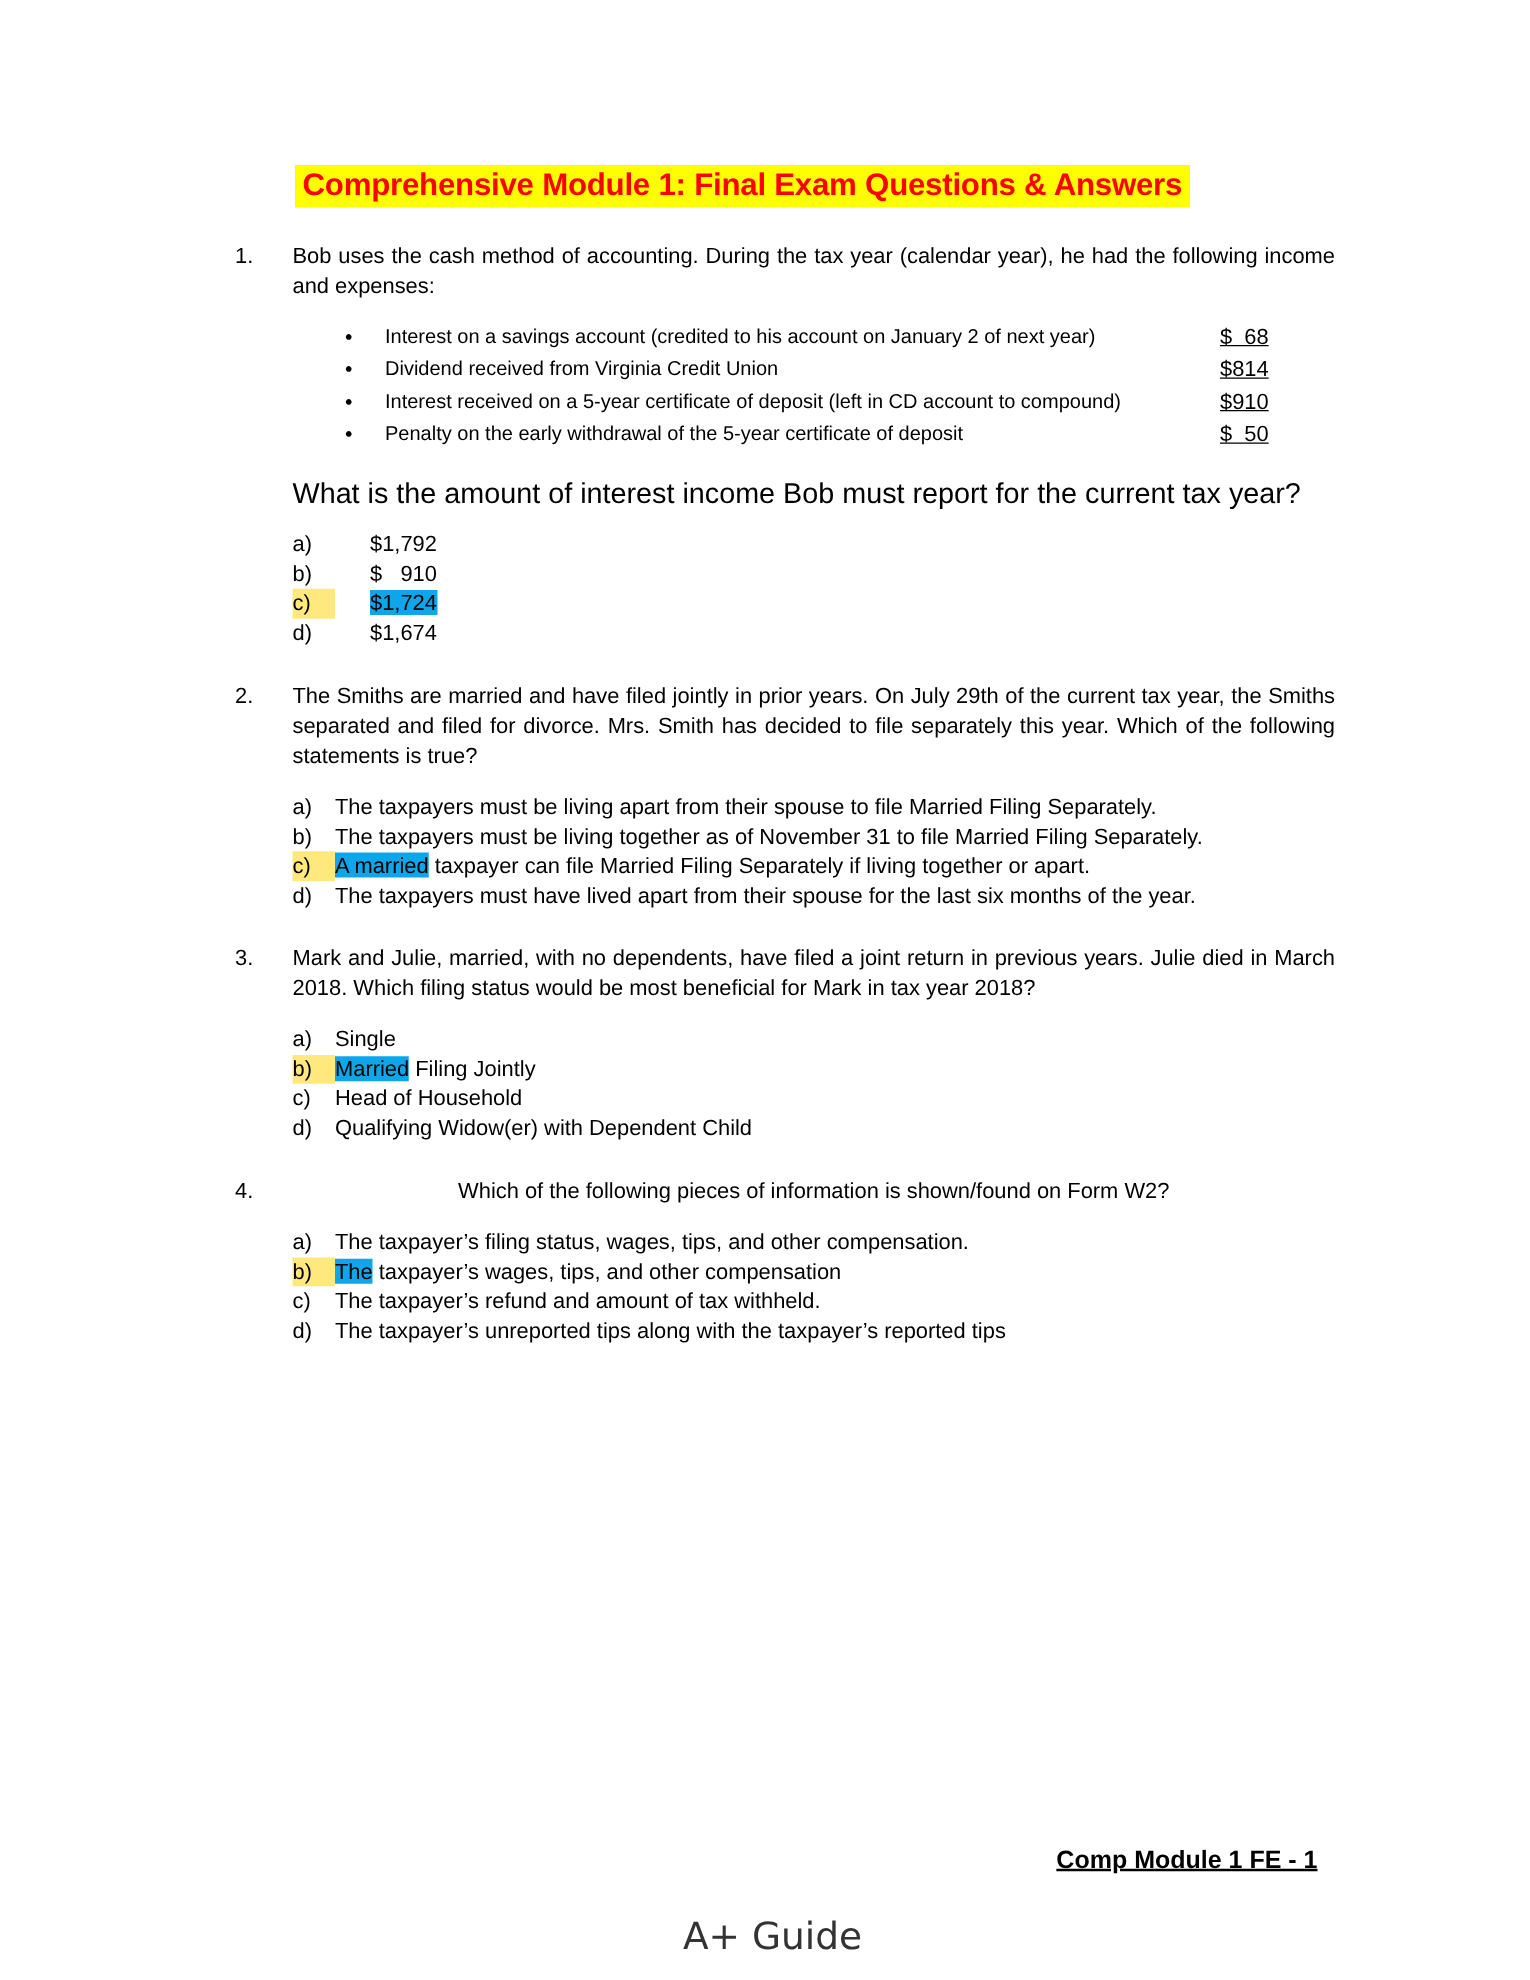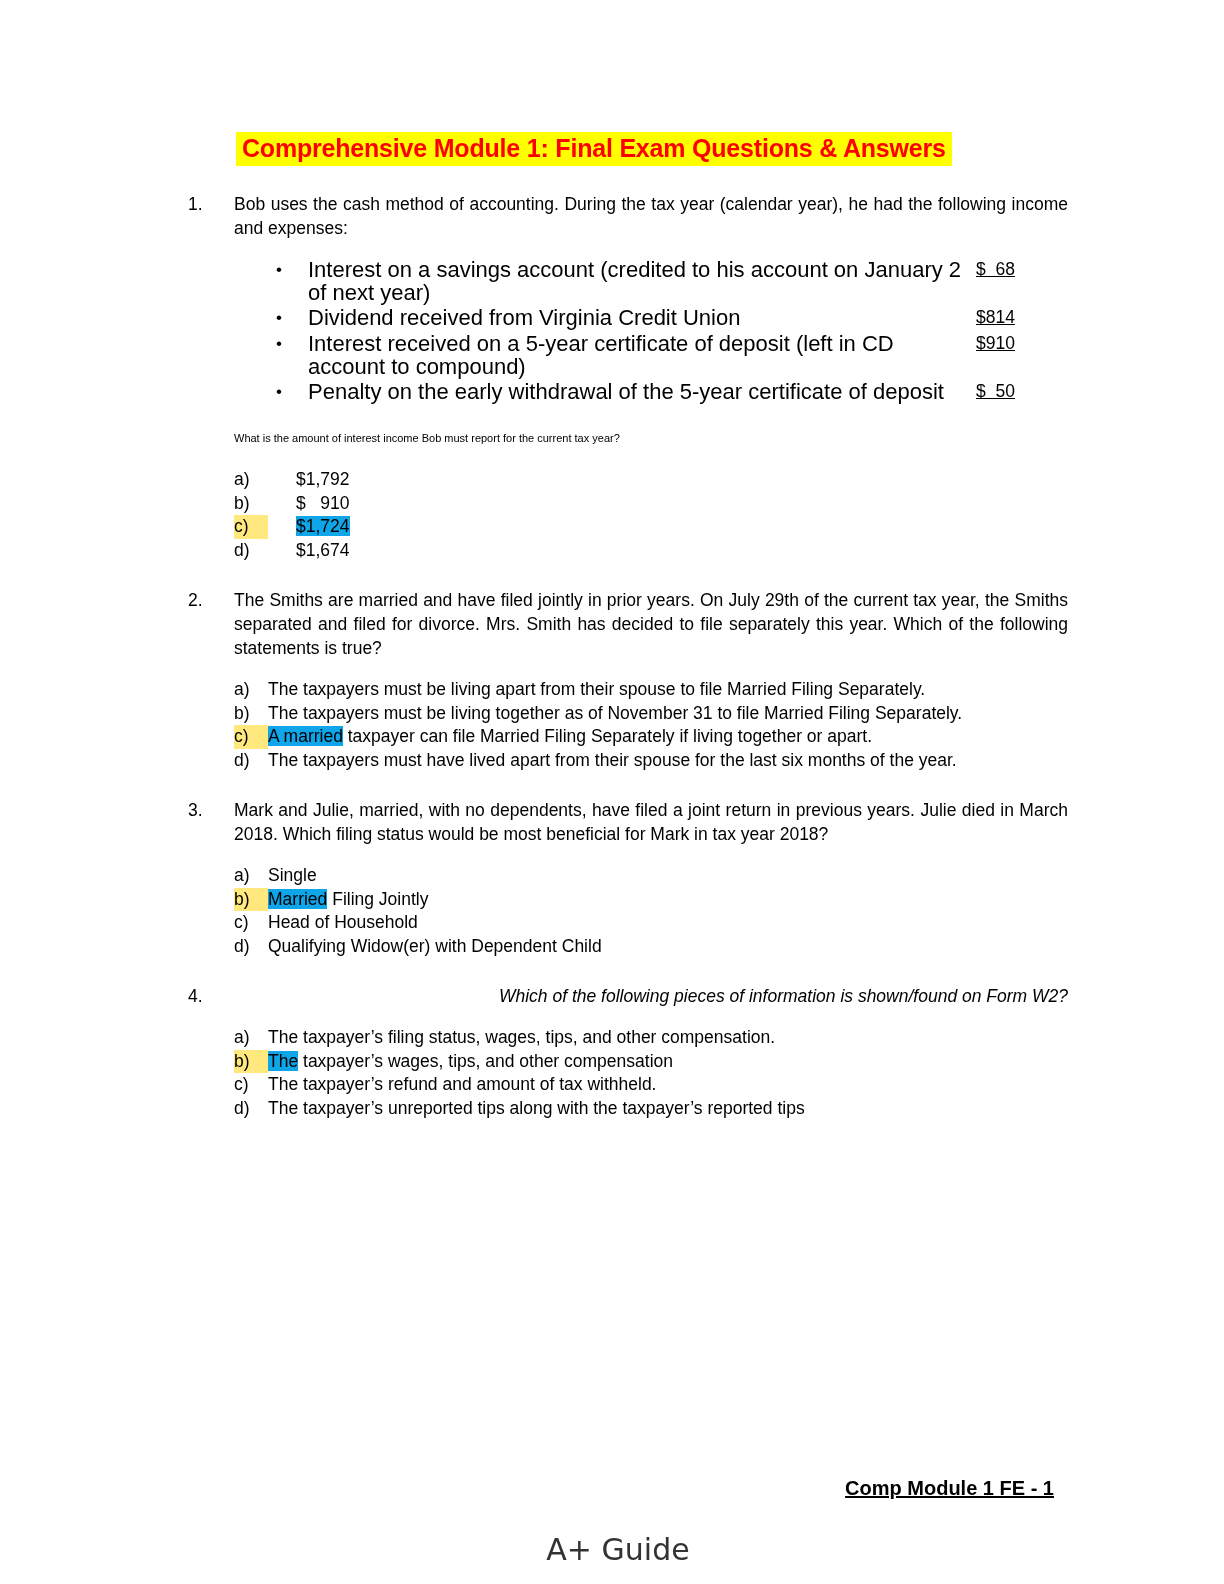--- a/index.html
+++ b/index.html
@@ -46,21 +46,21 @@
     line-height: 24px;
   }
   .q-body {
     flex: 1 1 auto;
   }
   .q-stem {
     font-size: 17.5px;
     line-height: 24px;
     text-align: justify;
   }
-  .q-stem.nojust { text-align: right; font-style: italic; }
+  .q-stem.nojust { text-align: center; }
 
   .bullets {
     margin-top: 18px;
     margin-left: 38px;
   }
   .bullet-row {
     display: flex;
     align-items: flex-start;
     margin-bottom: 2px;
   }
@@ -68,36 +68,36 @@
     width: 36px;
     flex: 0 0 36px;
     font-size: 17px;
     line-height: 24px;
     text-align: left;
     padding-left: 4px;
     box-sizing: border-box;
   }
   .bullet-text {
     flex: 1 1 auto;
-    font-size: 22px;
+    font-size: 16px;
     line-height: 23px;
     padding-right: 14px;
   }
   .bullet-amount {
     width: 92px;
     flex: 0 0 92px;
     font-size: 17.5px;
     line-height: 23px;
     text-align: left;
     white-space: pre;
     text-decoration: underline;
   }
   .q-followup {
     margin-top: 22px;
-    font-size: 11px;
+    font-size: 23px;
     line-height: 24px;
   }
   .choices {
     margin-top: 18px;
   }
   .choice {
     display: flex;
     font-size: 17.5px;
     line-height: 23.5px;
   }

